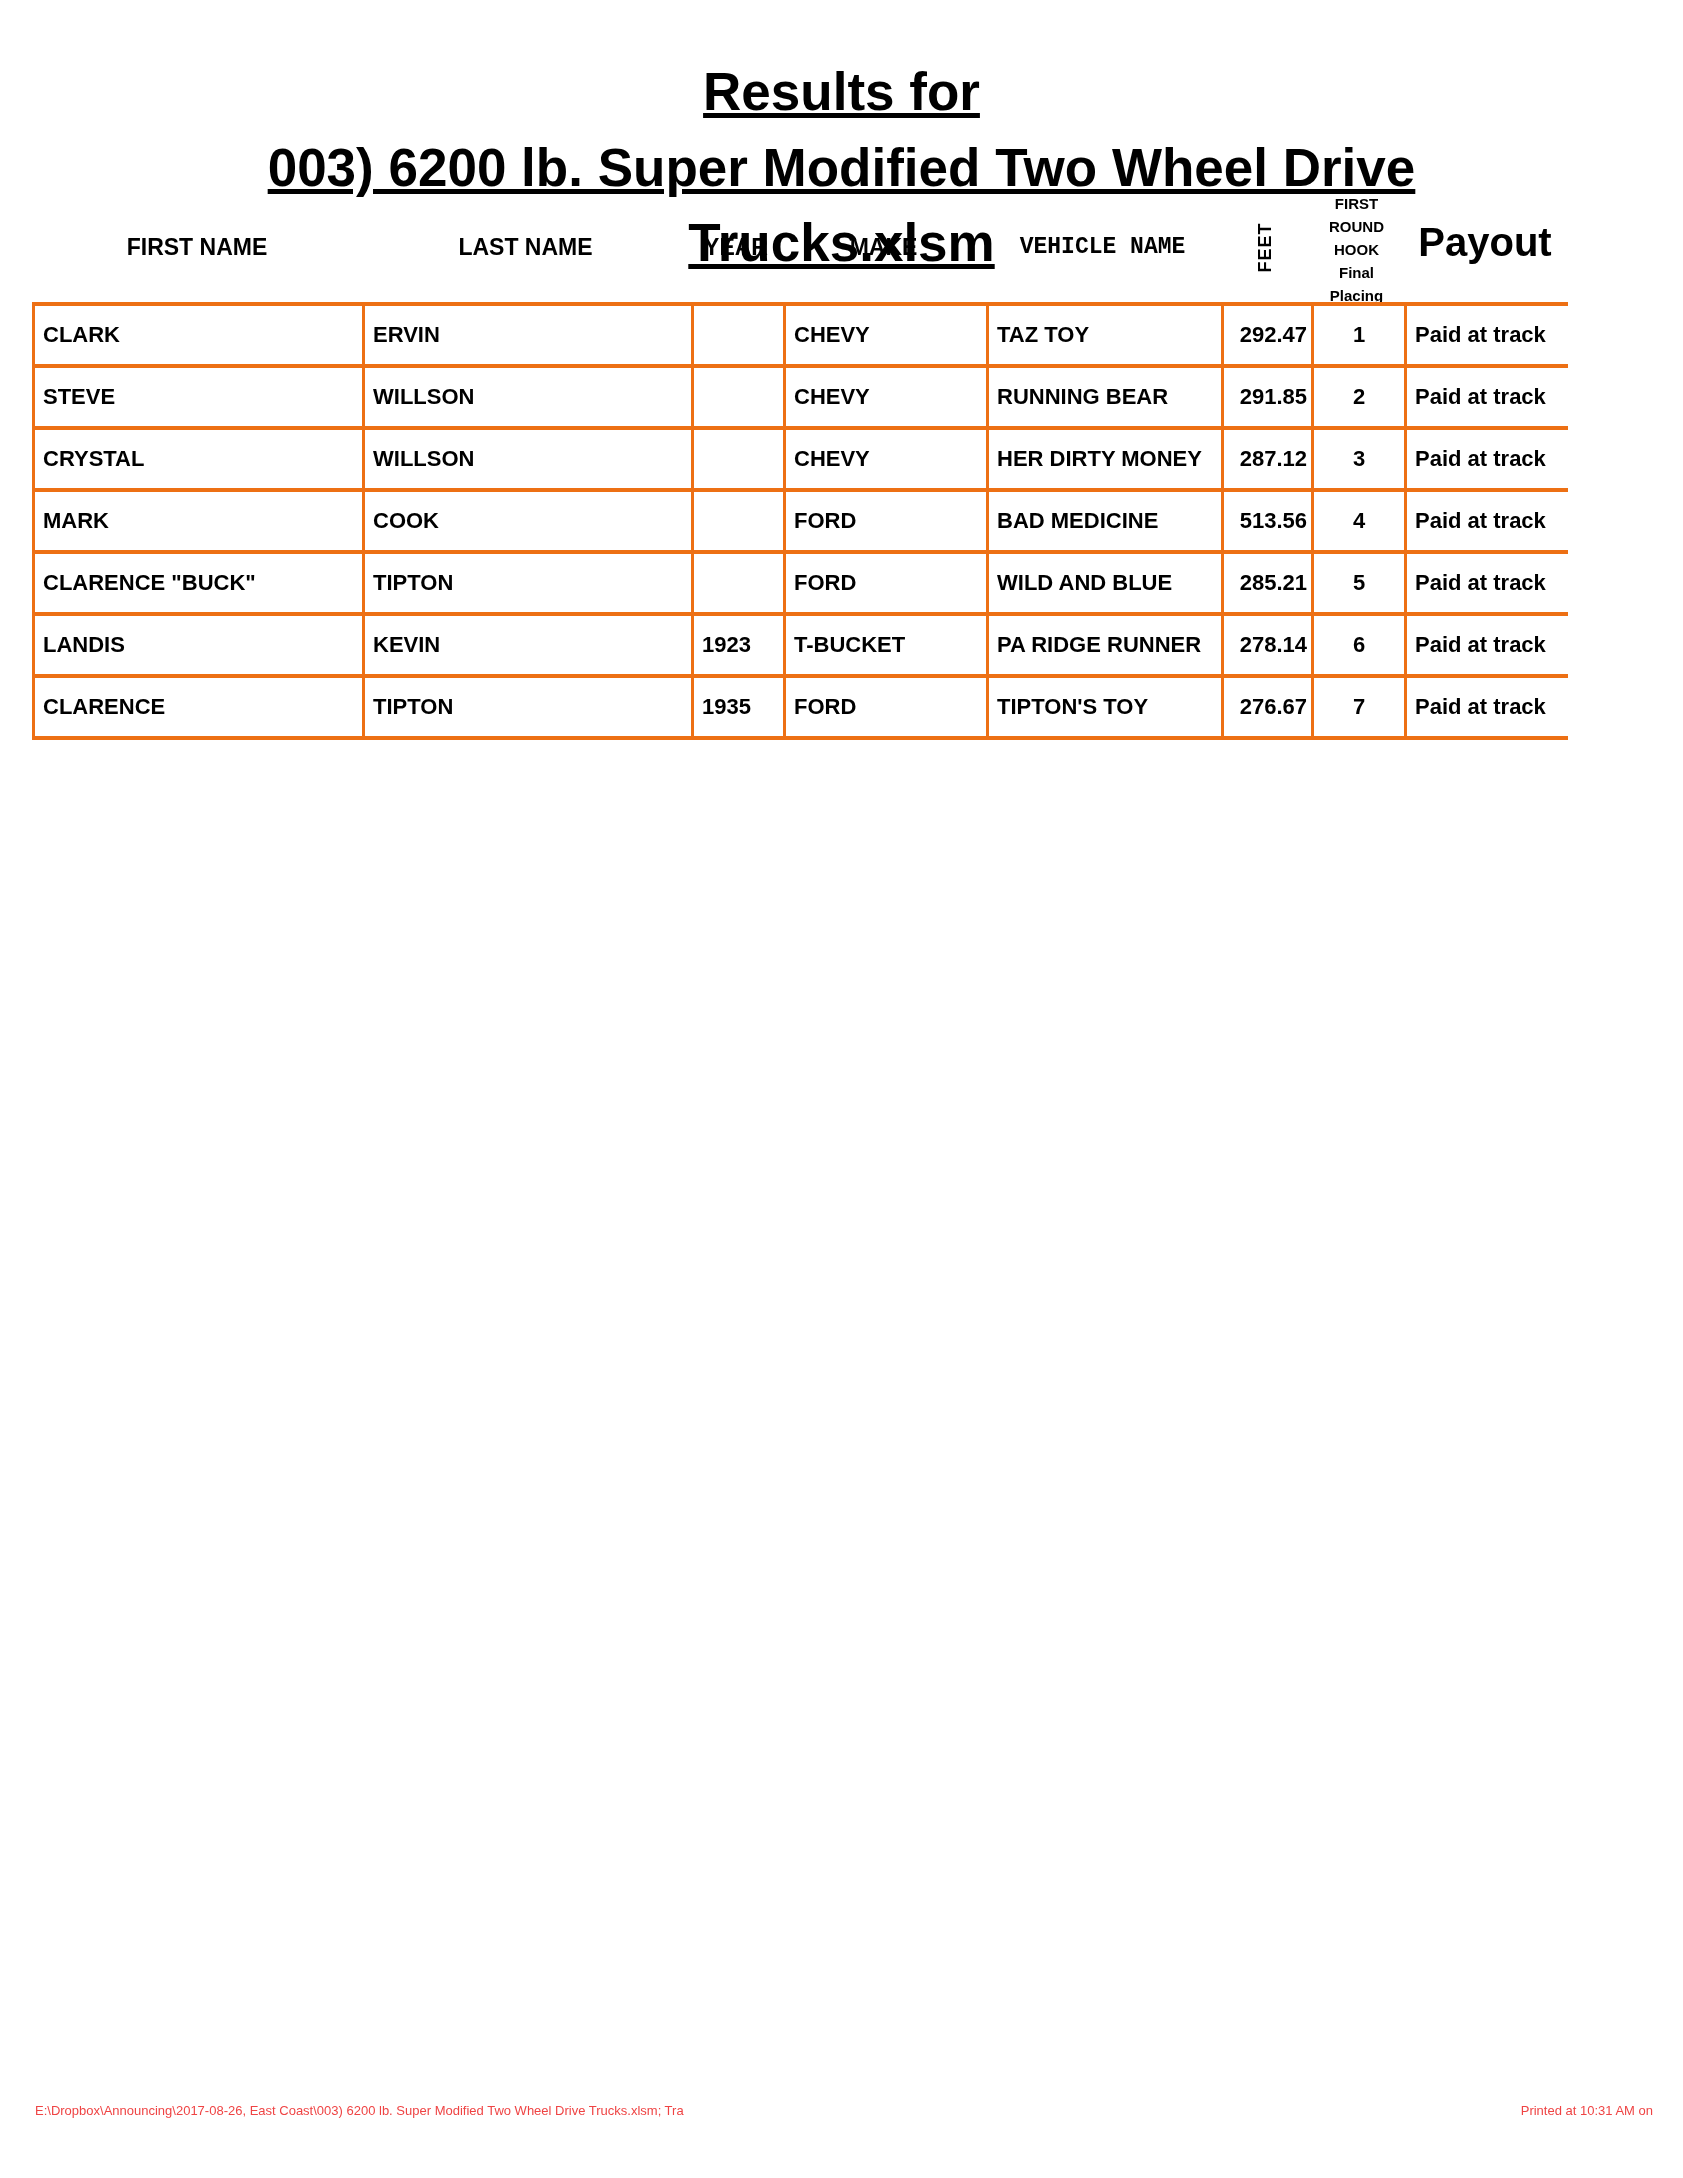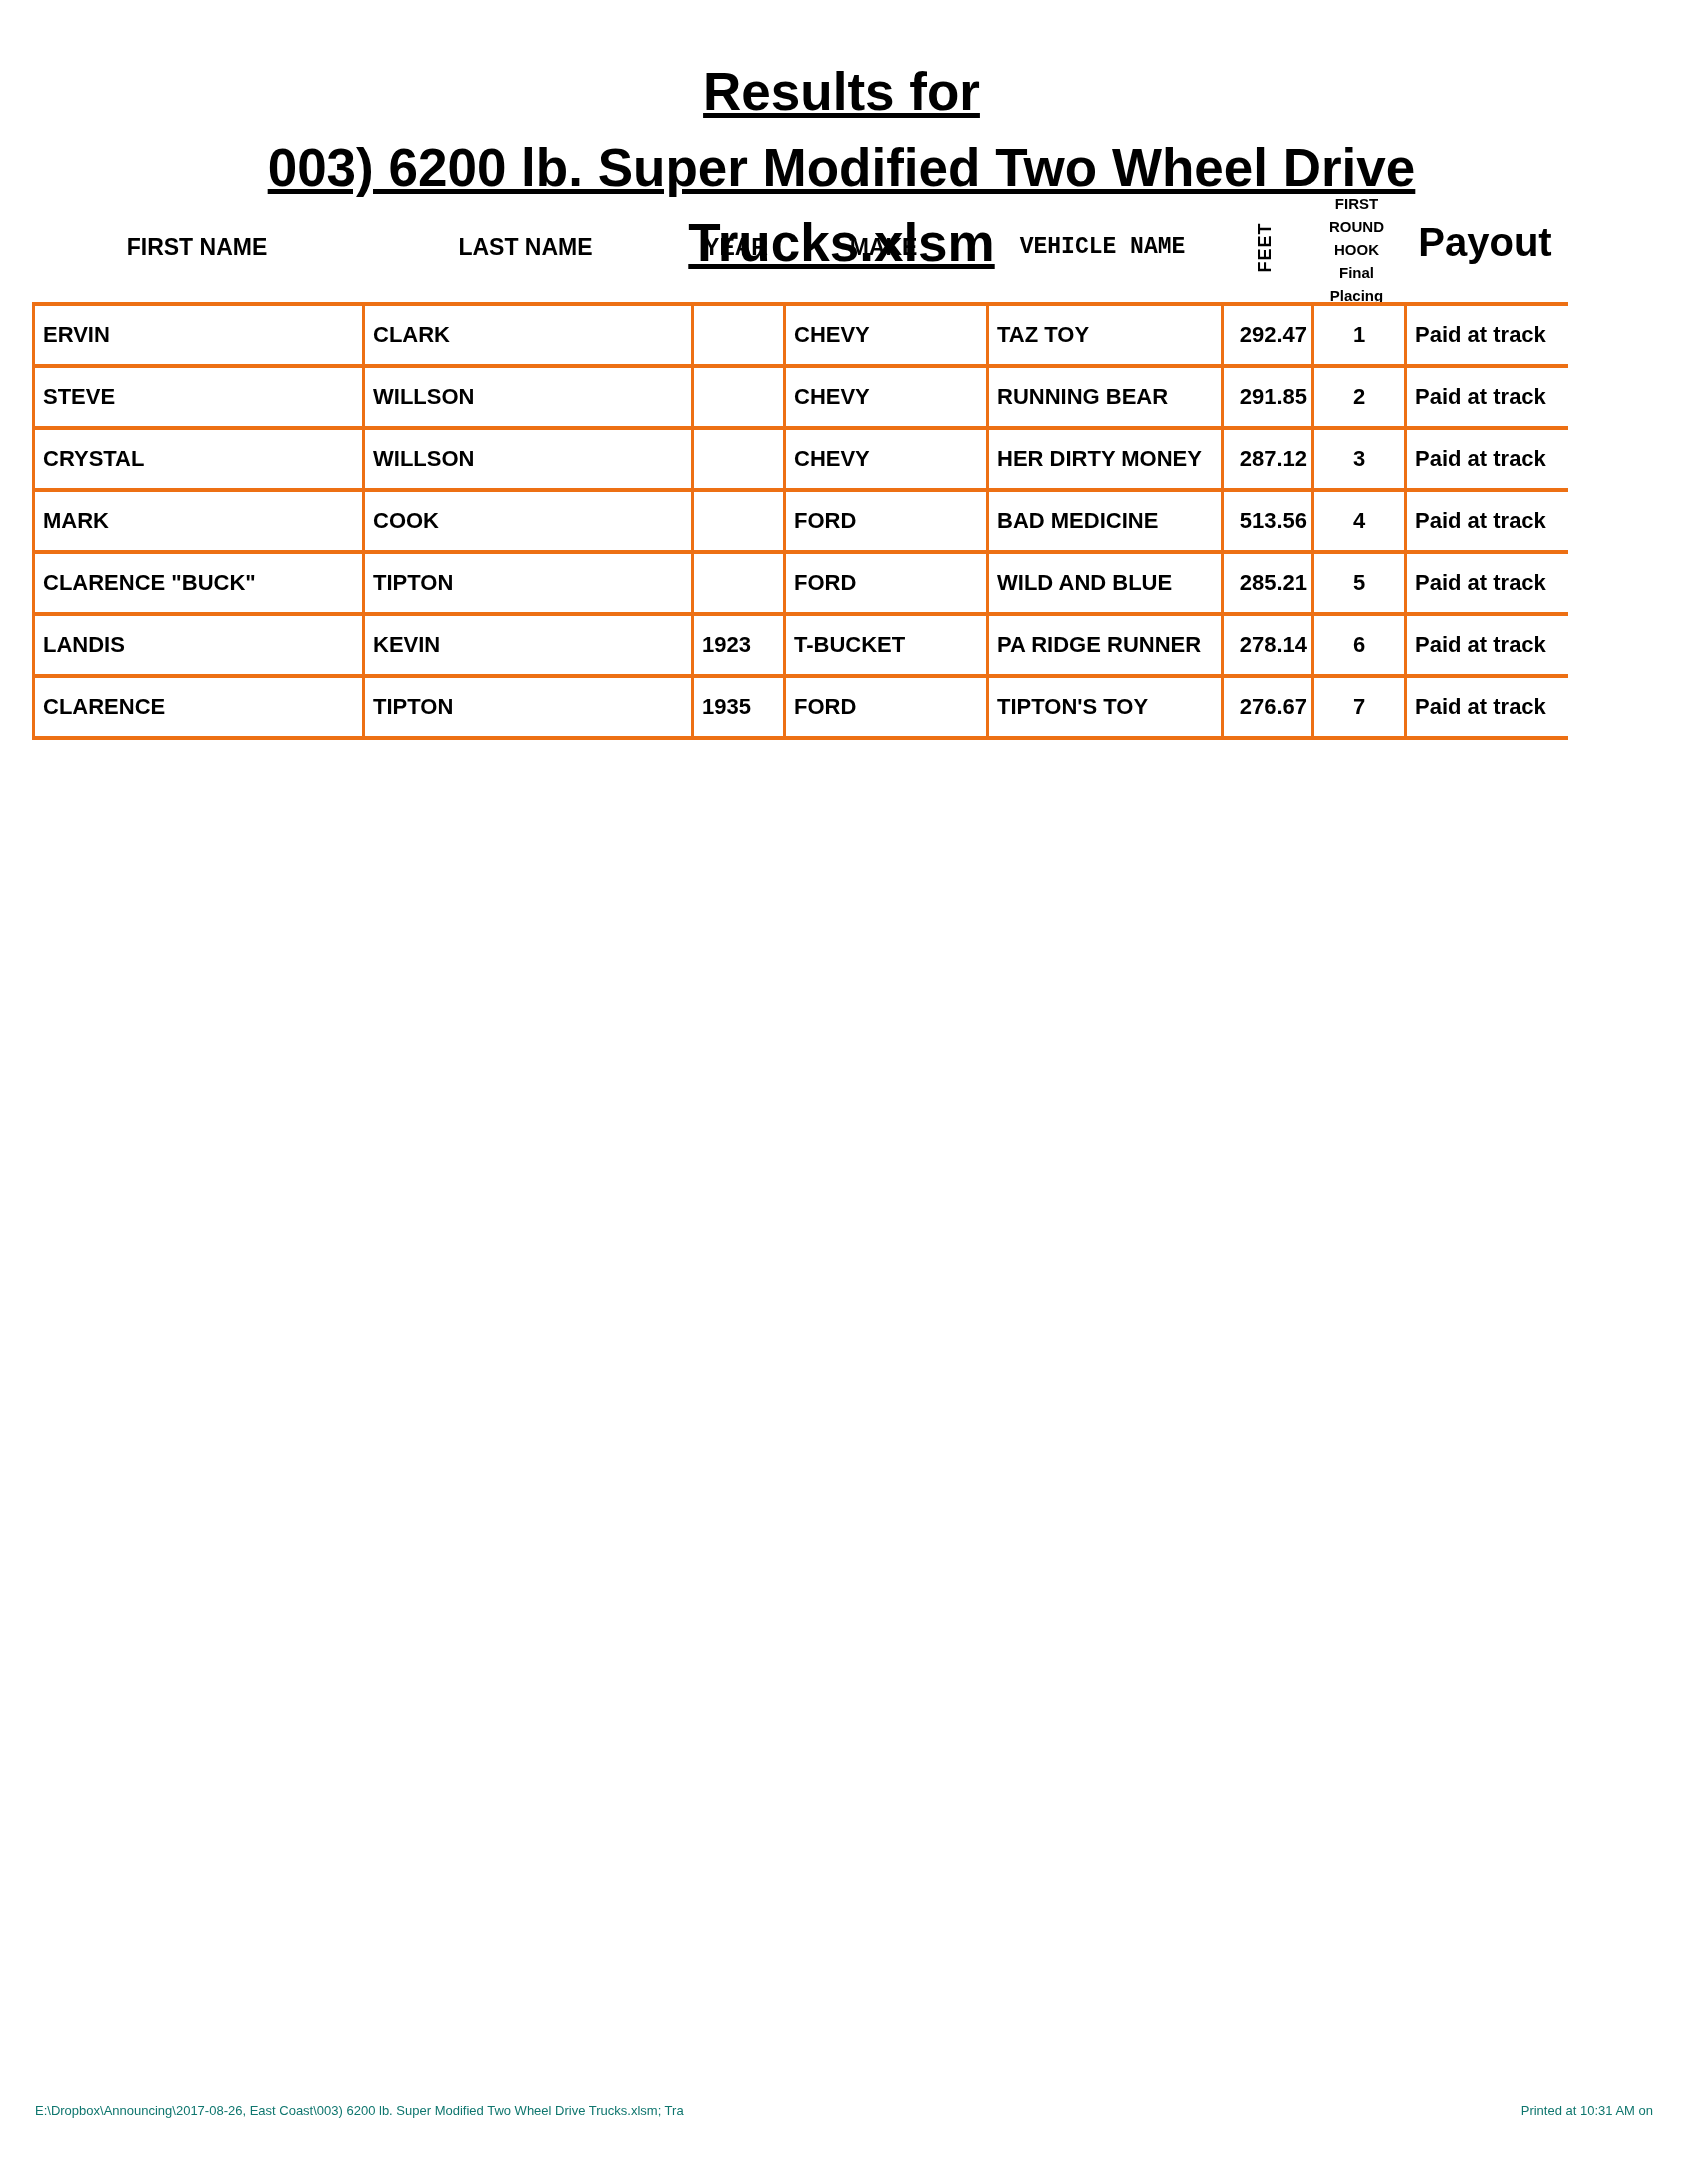--- a/index.html
+++ b/index.html
@@ -55,21 +55,21 @@
     border-left:3px solid var(--oc);
     display:flex; align-items:center;
     padding:0 6px 0 8px;
     font-size:22px; font-weight:bold; white-space:nowrap; overflow:hidden;
   }
   .cell.c-feet    { justify-content:flex-end; padding-right:4px; }
   .cell.c-placing { justify-content:center; padding:0; }
   
   .footer-left, .footer-right {
     position:absolute; top:2103px; font-size:13px; font-weight:normal;
-    color:#0f766e; white-space:nowrap;
+    color:#ef4444; white-space:nowrap;
   }
   .footer-left  { left:35px; }
   .footer-right { right:30px; text-align:right; }
 </style>
 </head>
 <body>
 
 <div class="colhead" id="h-first">FIRST NAME</div>
 <div class="colhead" id="h-last">LAST NAME</div>
 <div class="colhead" id="h-year">YEAR</div>
@@ -87,22 +87,22 @@
 </div>
 <div class="payout-head">Payout</div>
 
 <div class="title-line" id="title1">Results for</div>
 <div class="title-line" id="title2">003) 6200 lb. Super Modified Two Wheel Drive</div>
 <div class="title-line" id="title3">Trucks.xlsm</div>
 
 <div class="results-table">
 
   <div class="trow">
+    <div class="cell">CLARK</div>
     <div class="cell">ERVIN</div>
-    <div class="cell">CLARK</div>
     <div class="cell"></div>
     <div class="cell">CHEVY</div>
     <div class="cell">TAZ TOY</div>
     <div class="cell c-feet">292.47</div>
     <div class="cell c-placing">1</div>
     <div class="cell">Paid at track</div>
   </div>
 
   <div class="trow">
     <div class="cell">STEVE</div>

